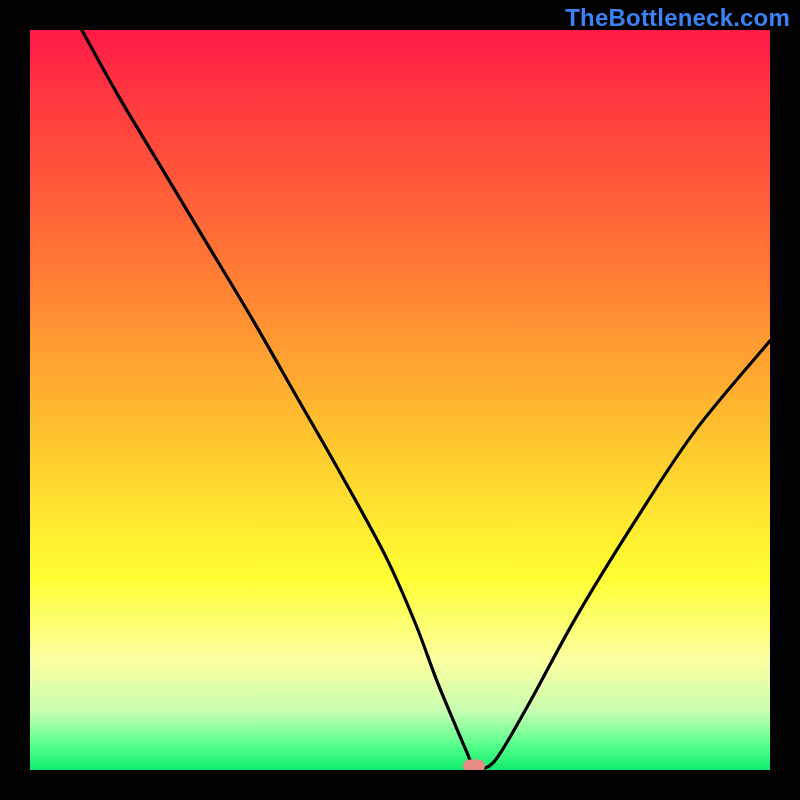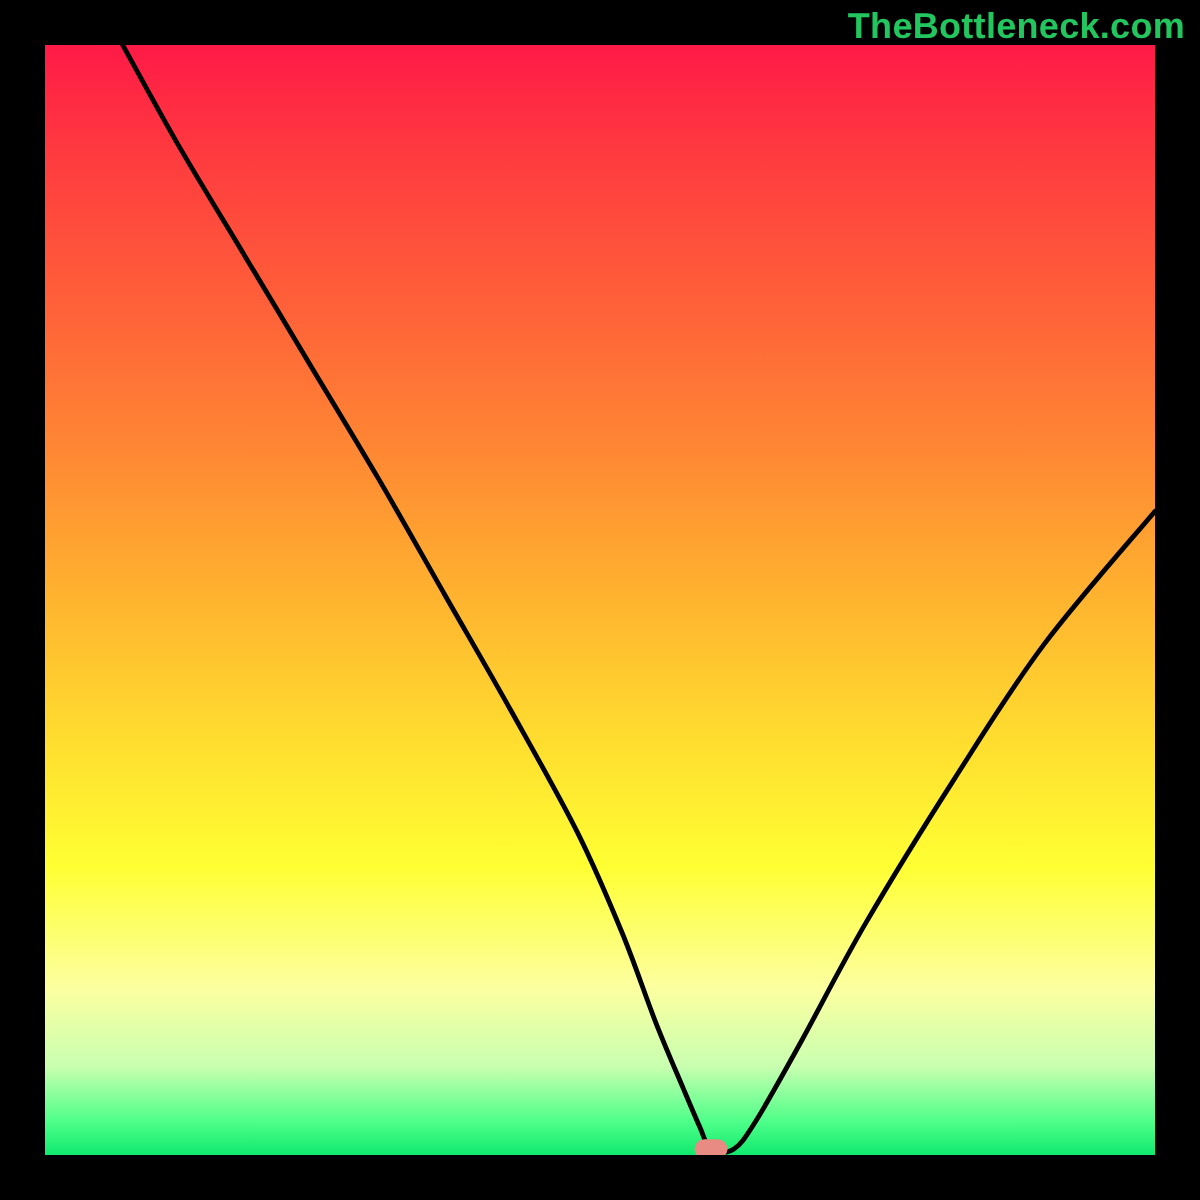--- a/index.html
+++ b/index.html
@@ -14,21 +14,21 @@
   .frame {
     position: relative;
     width: 800px;
     height: 800px;
     background: #000;
   }
   .watermark {
     position: absolute;
     top: 4px;
     right: 10px;
-    color: #22c55e;
+    color: #3b82f6;
     font-size: 24px;
     font-weight: bold;
     letter-spacing: 0.2px;
     z-index: 10;
   }
   .plot-area {
     position: absolute;
     left: 30px;
     top: 30px;
     width: 740px;

